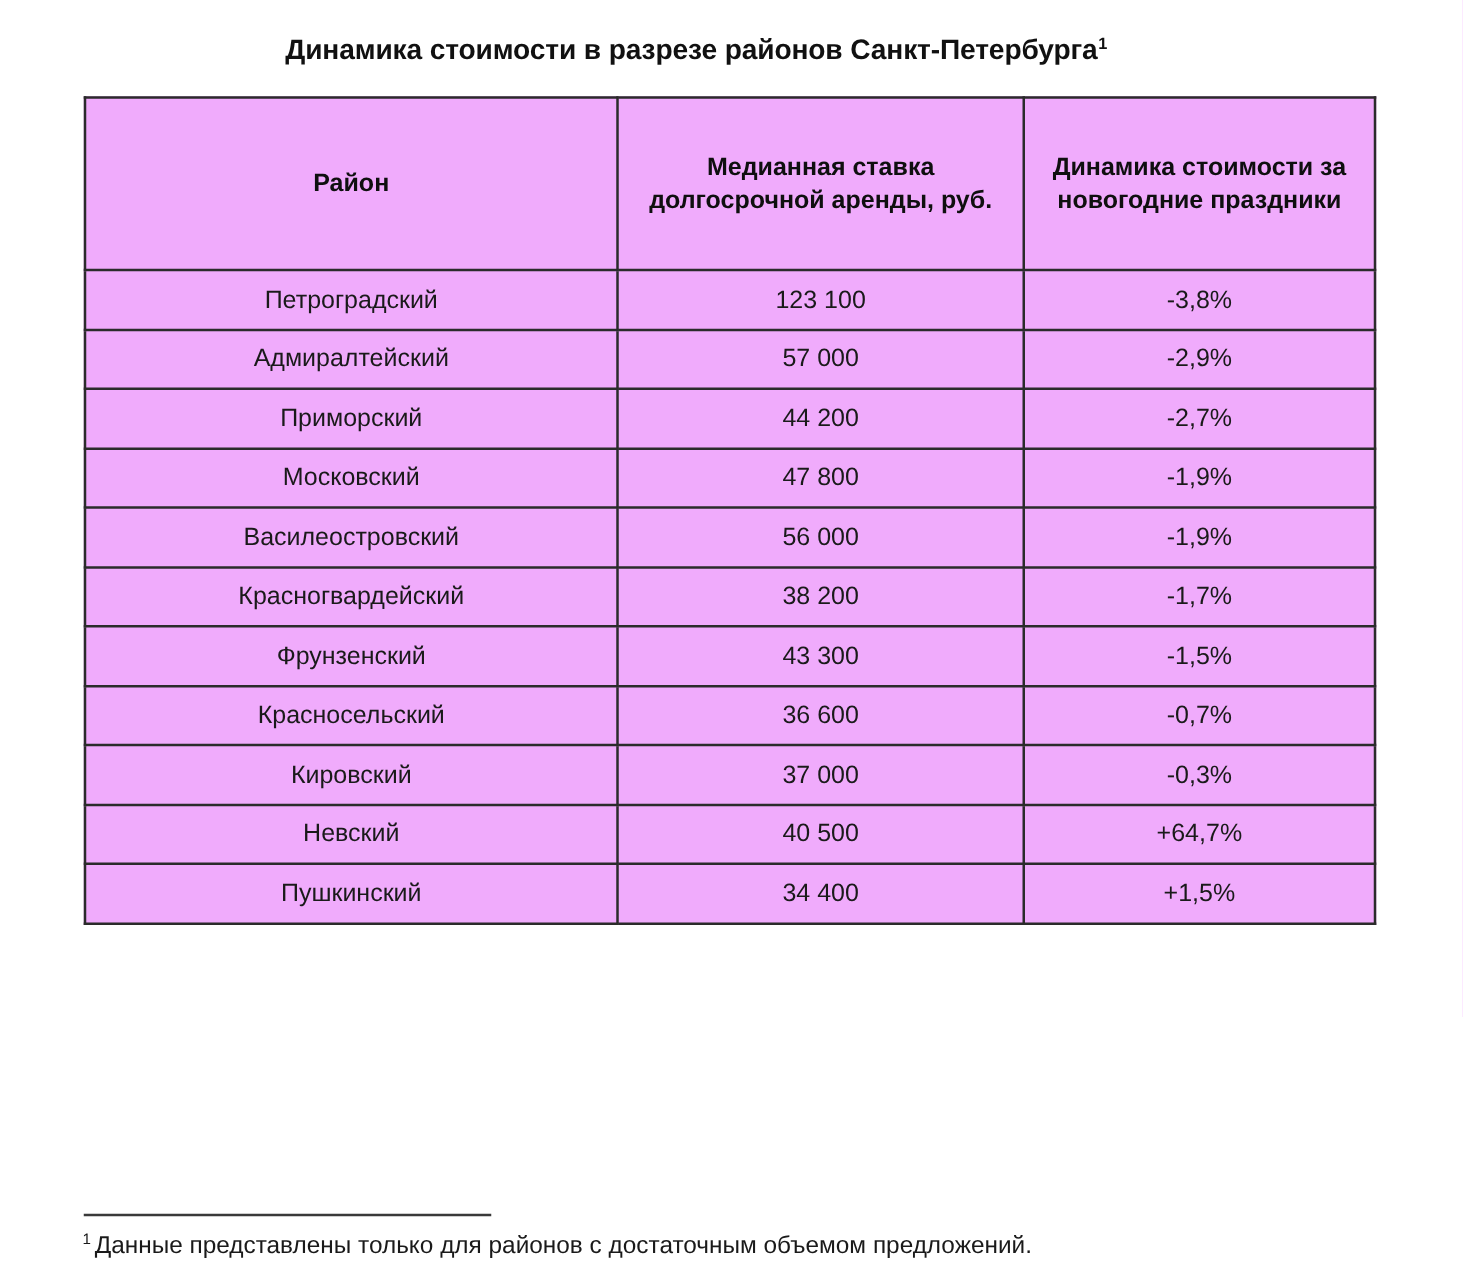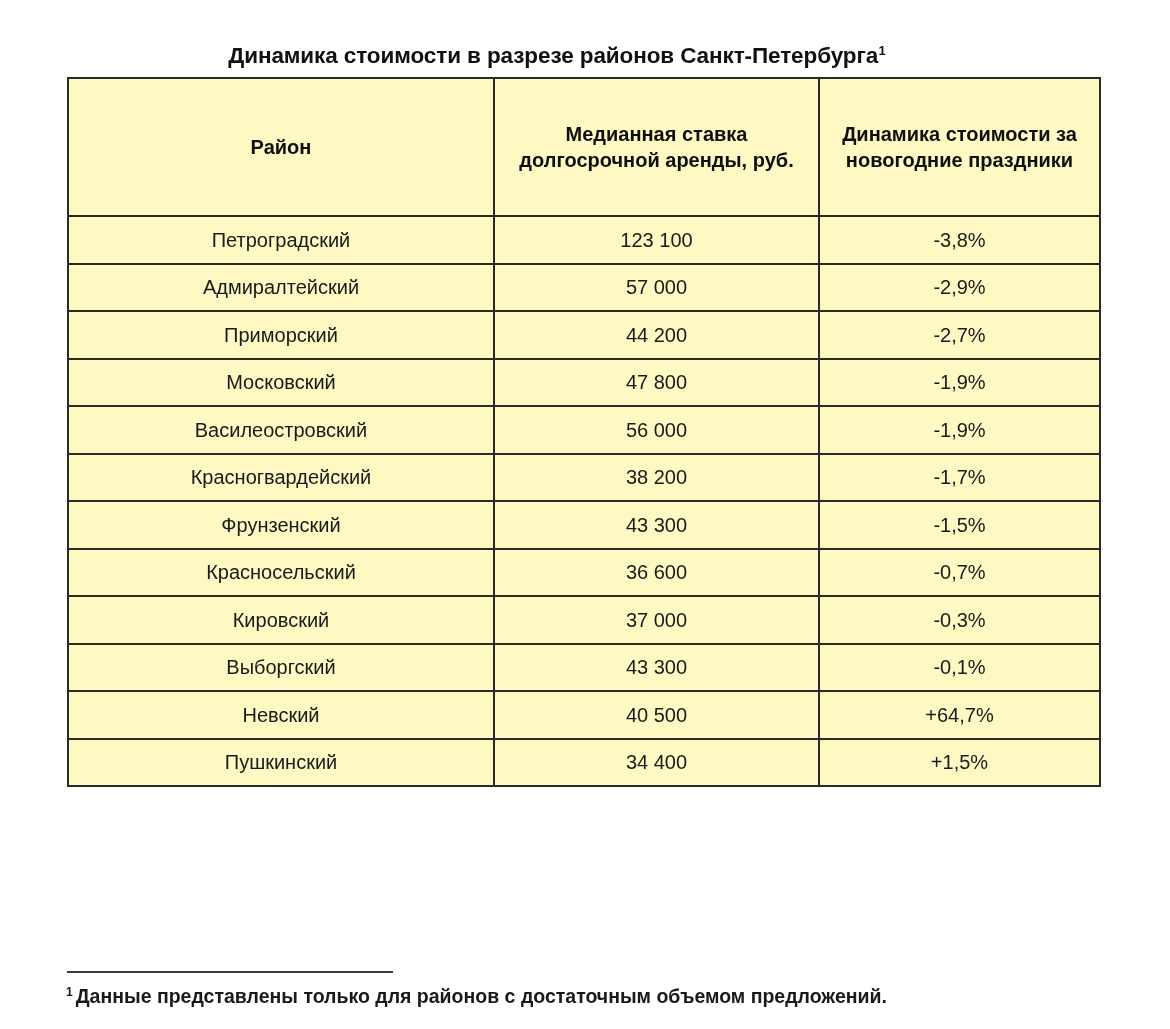--- a/index.html
+++ b/index.html
@@ -20,21 +20,21 @@
     position: relative;
     width: 1170px;
     height: 1029px;
     box-sizing: border-box;
   }
 
   
   .title-wrap {
     position: absolute;
     left: 0;
-    top: 28px;
+    top: 12px;
     width: 1114px;
     text-align: center;
   }
   .title {
     display: inline-block;
     font-size: 22.5px;
     font-weight: bold;
     letter-spacing: -0.1px;
     color: #111111;
     white-space: nowrap;
@@ -51,21 +51,21 @@
   .table-wrap {
     position: absolute;
     left: 67px;
     top: 77px;
     width: 1032px;
   }
   table.stat {
     border-collapse: collapse;
     width: 1032px;
     table-layout: fixed;
-    background: #fef9c3;
+    background: #f0abfc;
   }
   table.stat col.c-district { width: 426px; }
   table.stat col.c-rate     { width: 325px; }
   table.stat col.c-dyn      { width: 281px; }
 
   table.stat th,
   table.stat td {
     border: 2px solid #2b2b2b;
     text-align: center;
     vertical-align: middle;
@@ -103,21 +103,20 @@
   }
   .footnote {
     position: absolute;
     left: 66px;
     top: 984px;
     width: 1040px;
     font-size: 19.5px;
     line-height: 1.25;
     color: #1a1a1a;
     white-space: nowrap;
-    font-weight: bold;
   }
   .footnote .marker {
     font-size: 0.62em;
     vertical-align: super;
     line-height: 0;
     margin-right: 3px;
   }
 </style>
 </head>
 <body>
@@ -190,25 +189,20 @@
           <td>Красносельский</td>
           <td>36 600</td>
           <td>-0,7%</td>
         </tr>
         <tr>
           <td>Кировский</td>
           <td>37 000</td>
           <td>-0,3%</td>
         </tr>
         <tr>
-          <td>Выборгский</td>
-          <td>43 300</td>
-          <td>-0,1%</td>
-        </tr>
-        <tr>
           <td>Невский</td>
           <td>40 500</td>
           <td>+64,7%</td>
         </tr>
         <tr>
           <td>Пушкинский</td>
           <td>34 400</td>
           <td>+1,5%</td>
         </tr>
       </tbody>

